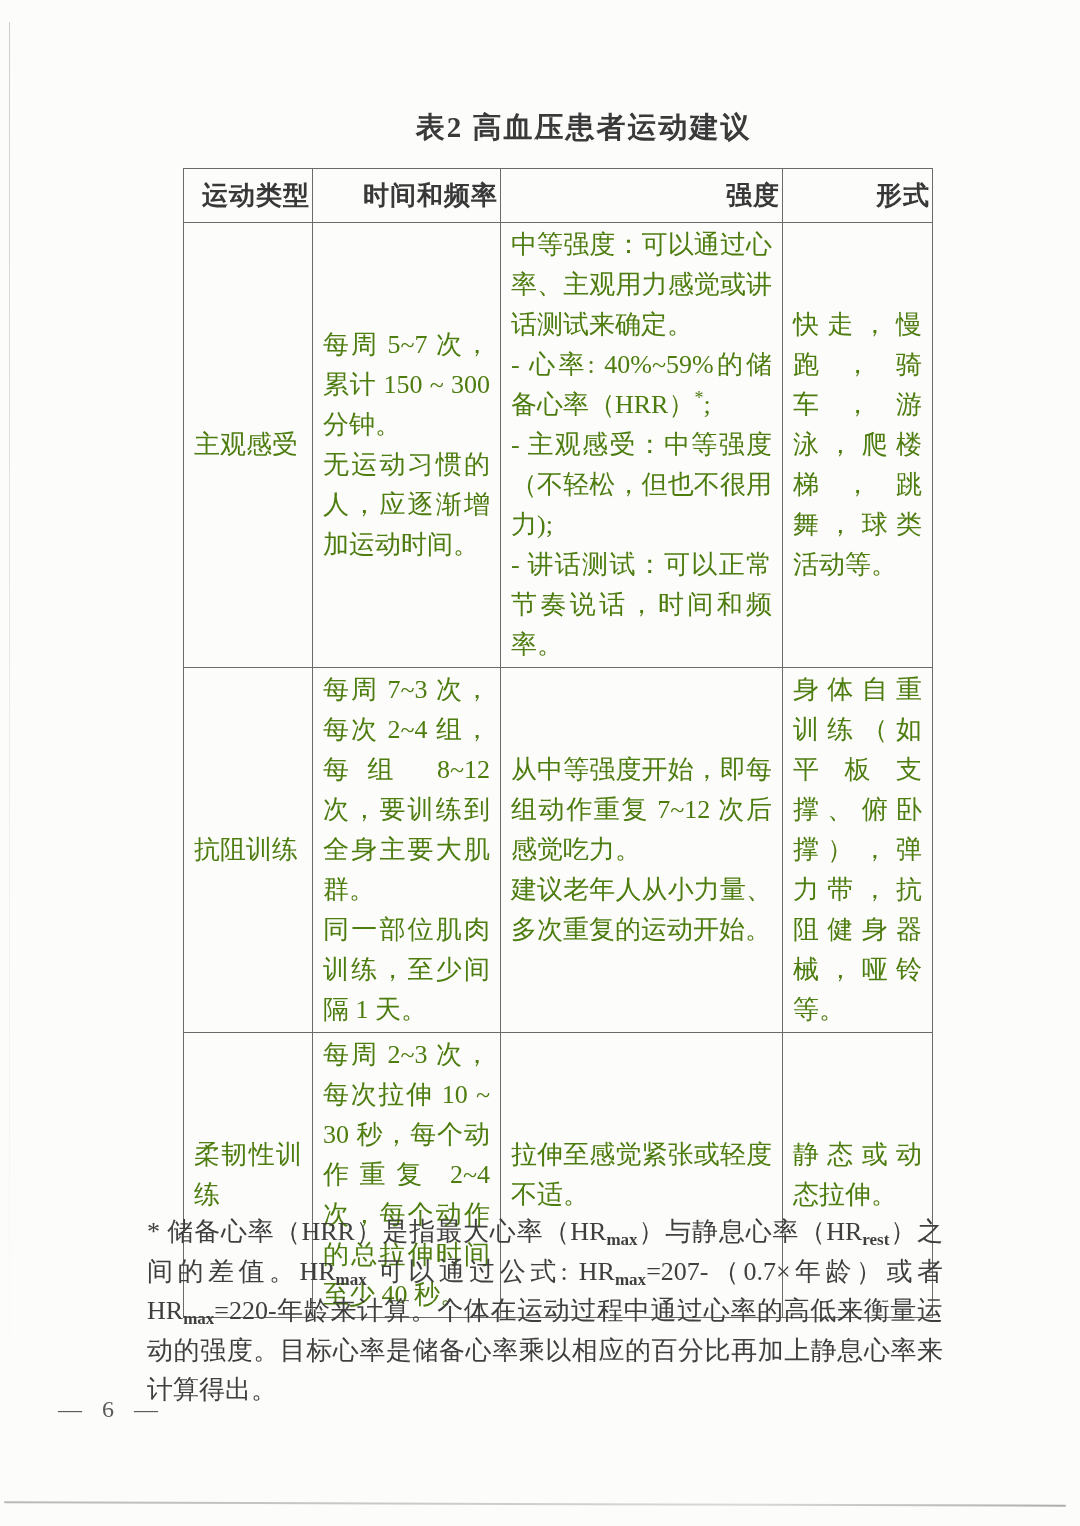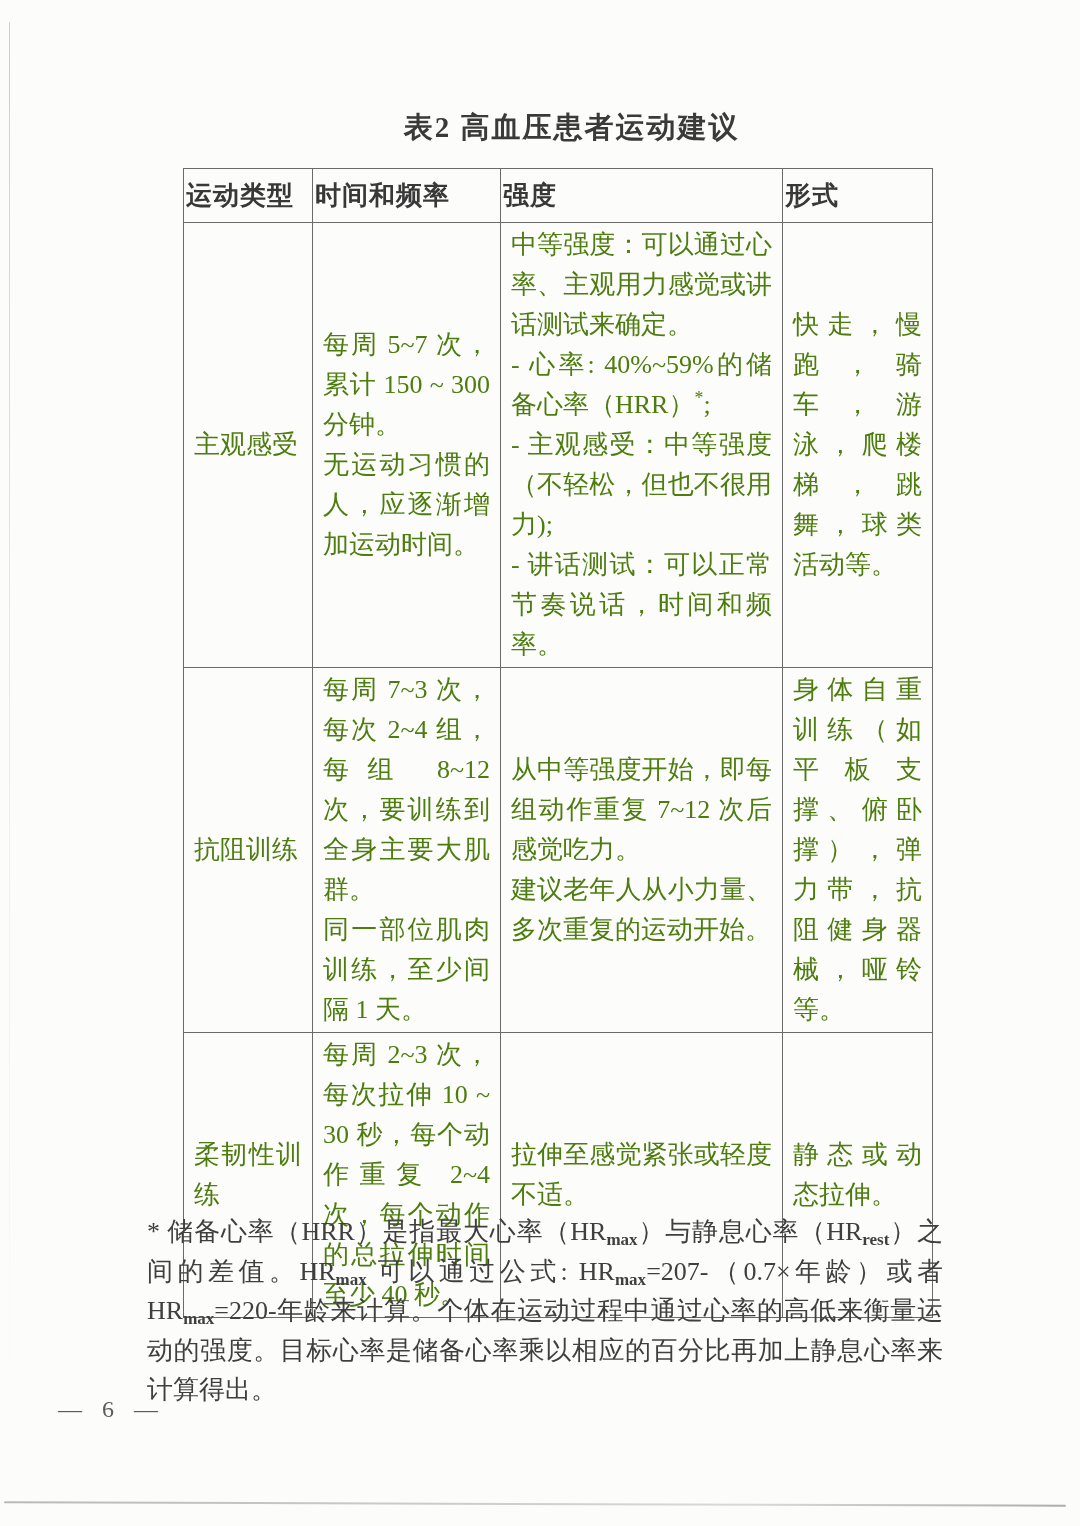--- a/index.html
+++ b/index.html
@@ -36,21 +36,21 @@
     height: 2px;
     background: linear-gradient(to right,
       rgba(130,130,130,0.55),
       rgba(150,150,150,0.35) 70%,
       rgba(120,120,120,0.6));
     transform: rotate(0.18deg);
     border-radius: 1px;
   }
   .title {
     position: absolute;
-    left: 182px;
+    left: 194px;
     top: 108px;
     width: 749px;
     margin: 0;
     text-align: center;
     text-indent: 30px;
     font-size: 29px;
     font-weight: bold;
     letter-spacing: 2px;
     color: #3a3a3a;
   }
@@ -68,21 +68,21 @@
     line-height: 40px;
     vertical-align: middle;
     color: #4d7c0f;
     text-align: justify;
     text-justify: inter-character;
     padding: 2px 10px;
     overflow: hidden;
   }
   table.rec th {
     font-weight: bold;
-    text-align: left;
+    text-align: right;
     font-size: 26px;
     letter-spacing: 1px;
     color: #383838;
     padding: 0 2px;
   }
   tr.r-head { height: 54px; }
   tr.r1 { height: 400px; }
   tr.r2 { height: 323px; }
   tr.r3 { height: 267px; }
   td.c-type { padding: 2px 8px; }

